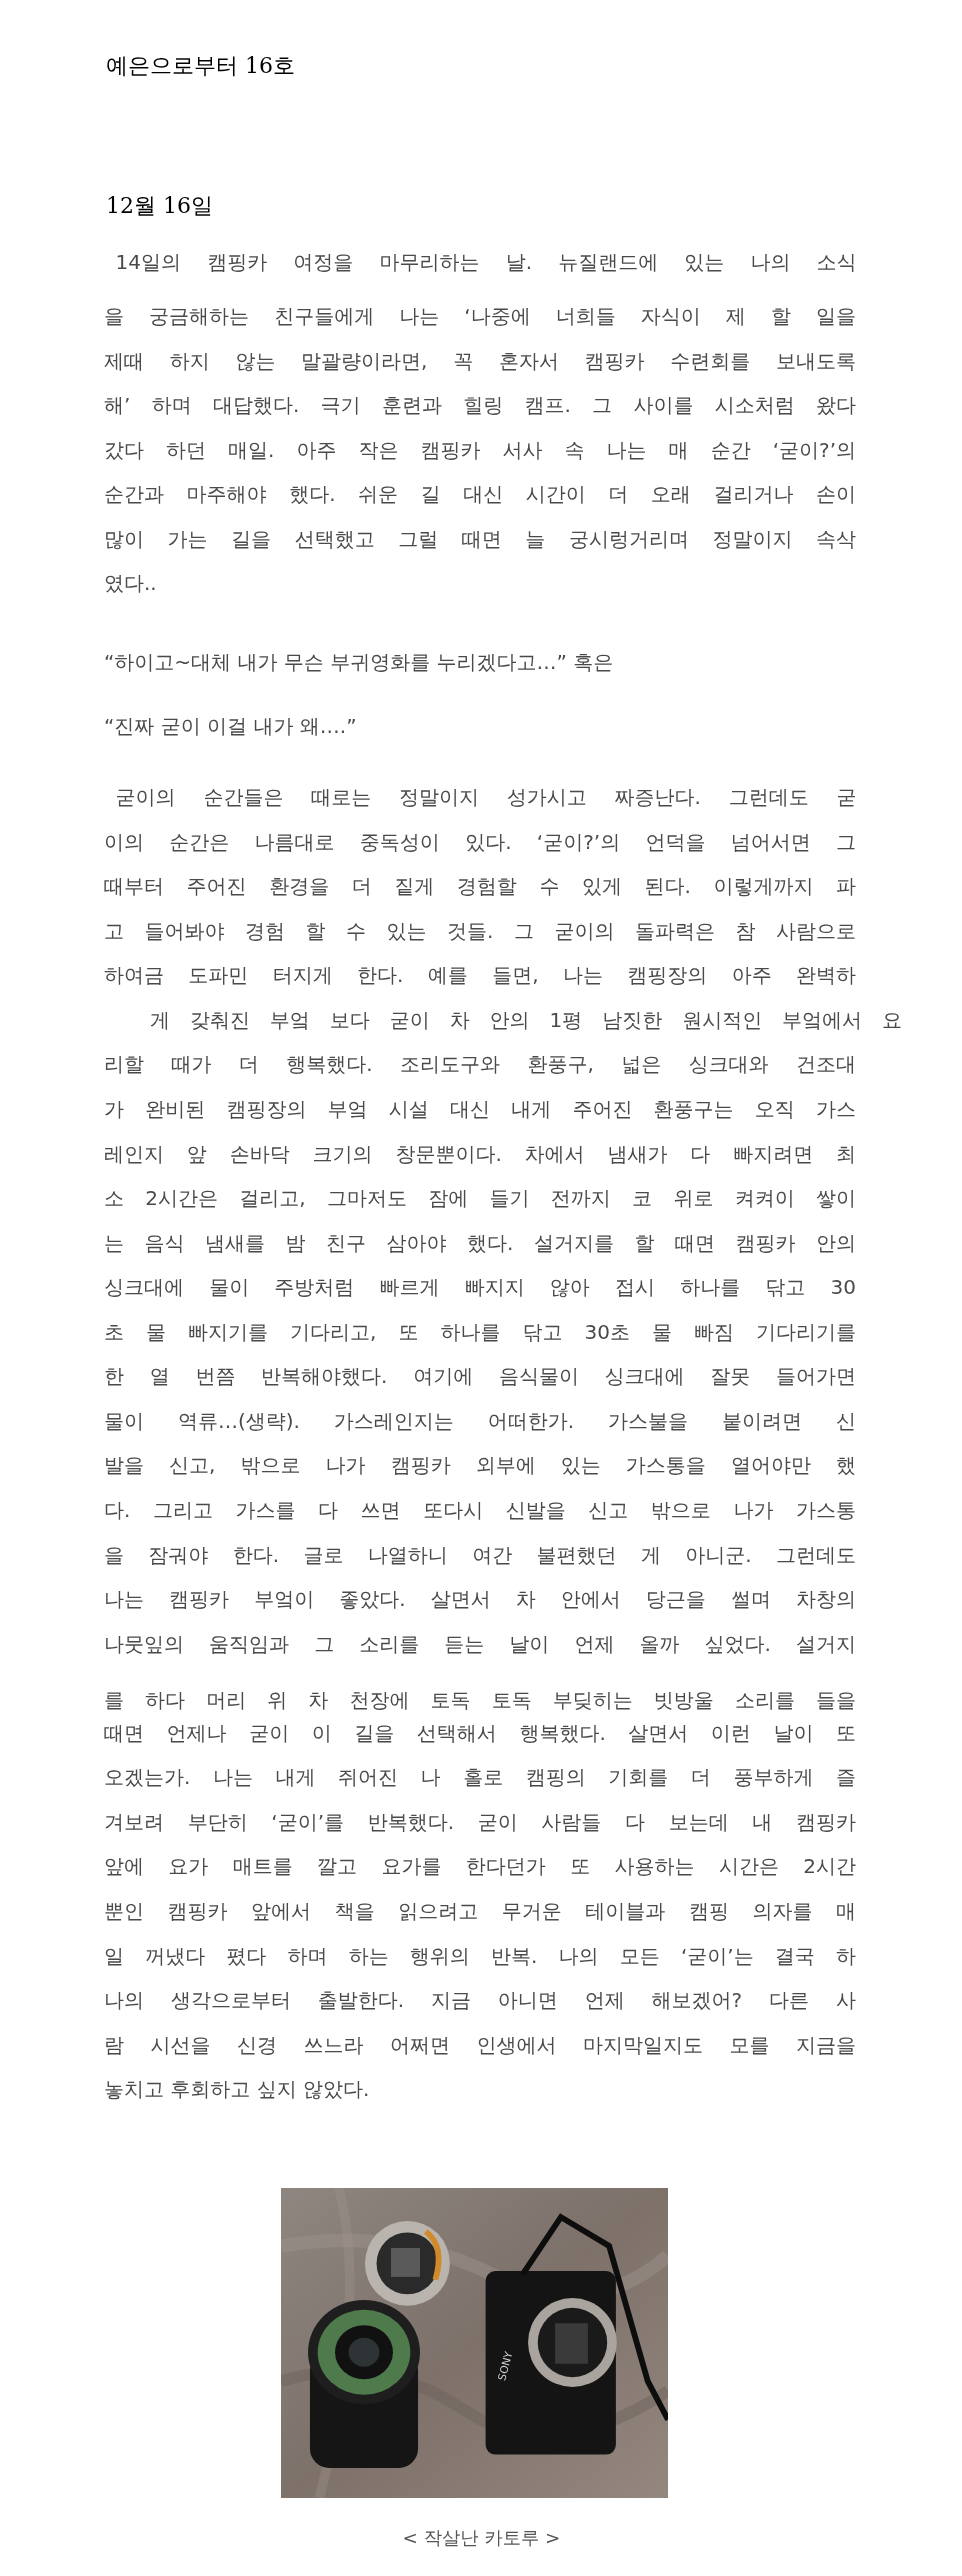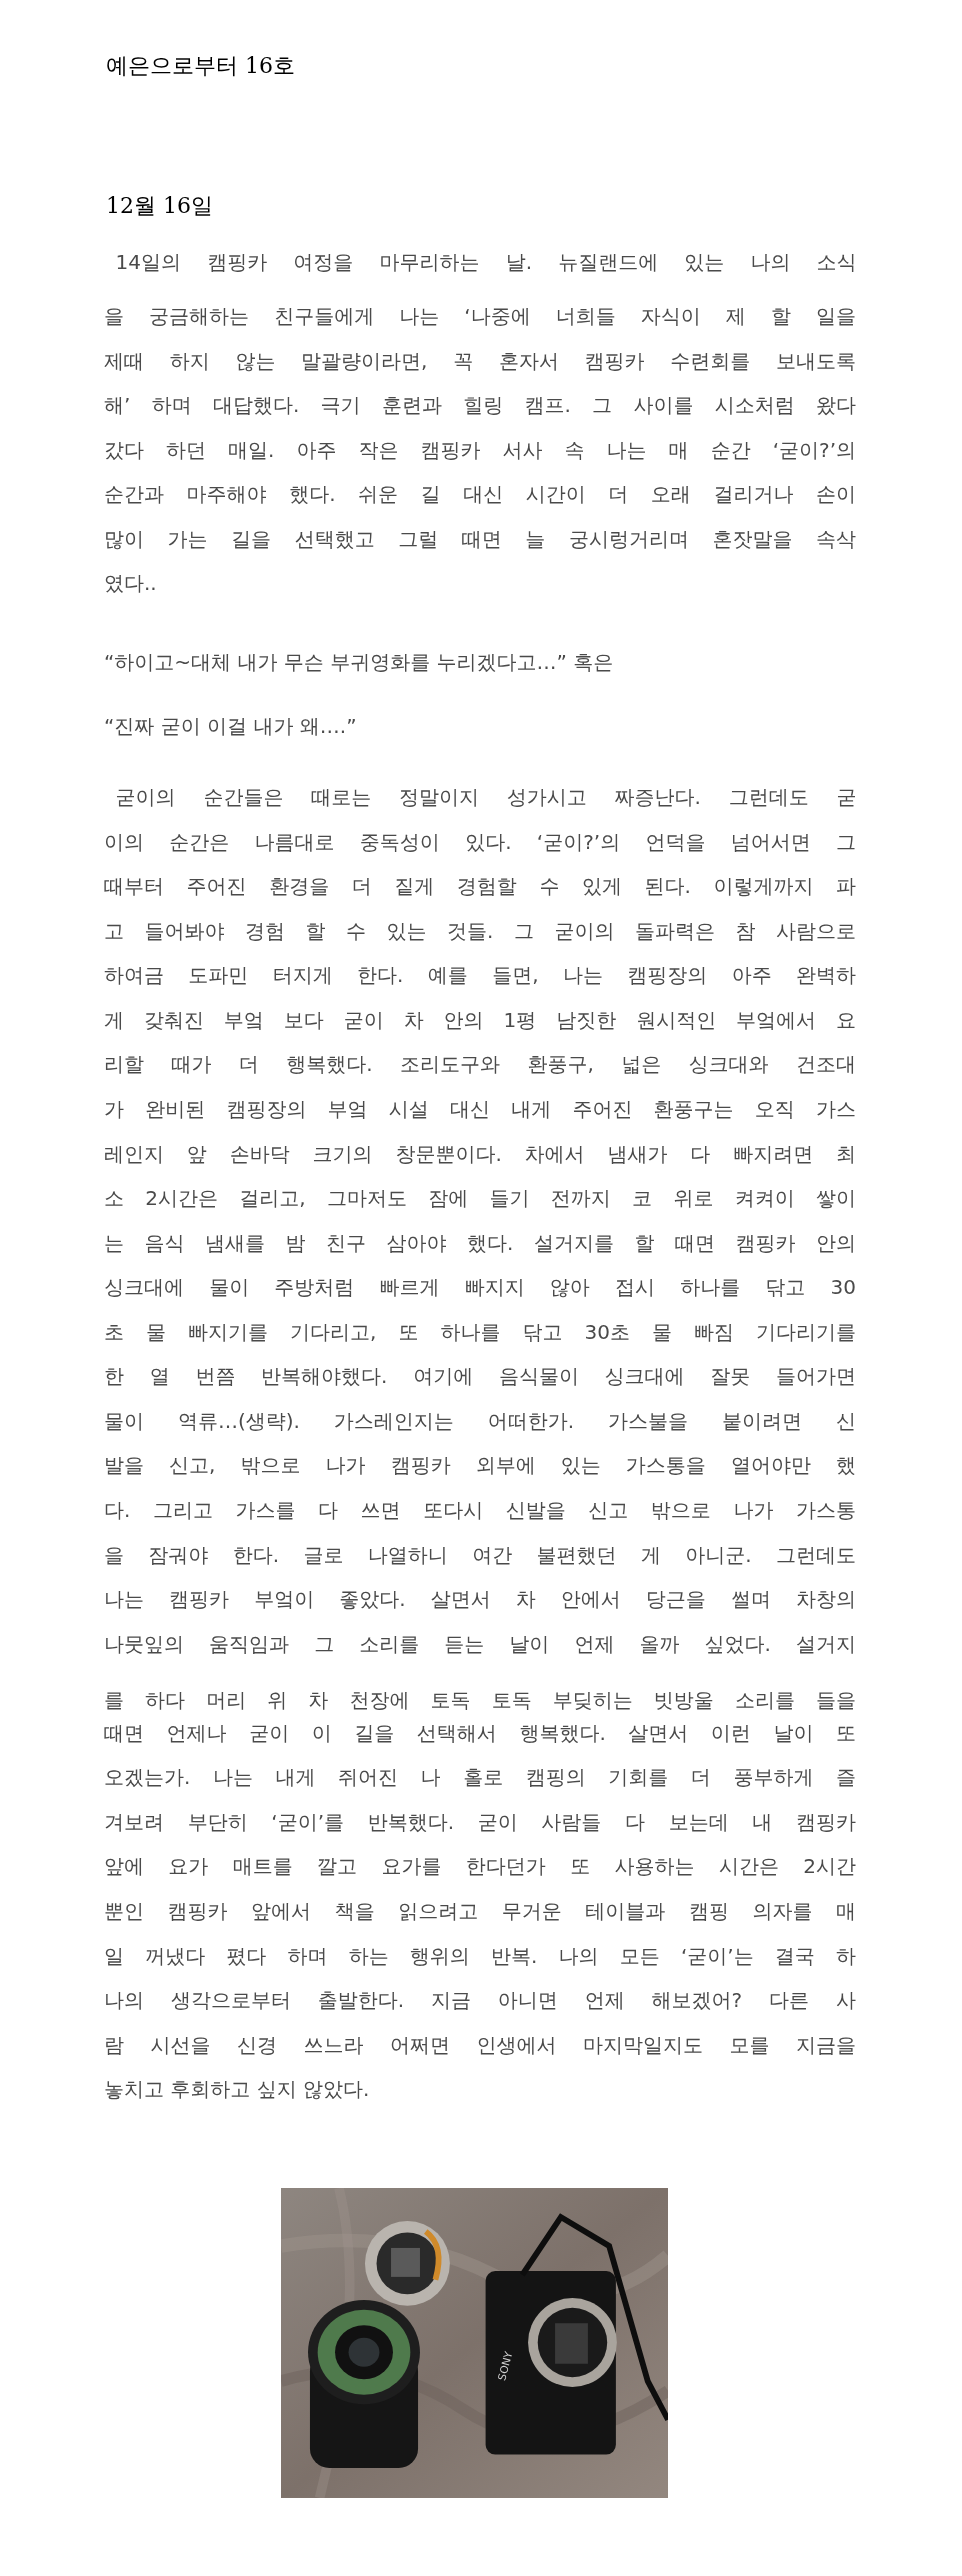--- a/index.html
+++ b/index.html
@@ -38,36 +38,36 @@
   <div class="hdr" style="top:191px">12월 16일</div>
 
   <div id="body" class="body-text" style="top:0">
       <div>
         <div class="line indent" style="top: 248px;">14일의 캠핑카 여정을 마무리하는 날. 뉴질랜드에 있는 나의 소식</div>
         <div class="line" style="top: 302px;">을 궁금해하는 친구들에게 나는 ‘나중에 너희들 자식이 제 할 일을</div>
         <div class="line" style="top: 347px;">제때 하지 않는 말괄량이라면, 꼭 혼자서 캠핑카 수련회를 보내도록</div>
         <div class="line" style="top: 391px;">해’ 하며 대답했다. 극기 훈련과 힐링 캠프. 그 사이를 시소처럼 왔다</div>
         <div class="line" style="top: 436px;">갔다 하던 매일. 아주 작은 캠핑카 서사 속 나는 매 순간 ‘굳이?’의</div>
         <div class="line" style="top: 480px;">순간과 마주해야 했다. 쉬운 길 대신 시간이 더 오래 걸리거나 손이</div>
-        <div class="line" style="top: 525px;">많이 가는 길을 선택했고 그럴 때면 늘 궁시렁거리며 혼잣말을 속삭</div>
+        <div class="line" style="top: 525px;">많이 가는 길을 선택했고 그럴 때면 늘 궁시렁거리며 정말이지 속삭</div>
         <div class="line last" style="top: 569px;">였다..</div>
       </div>
       <div>
         <div class="line last" style="top: 648px;">“하이고~대체 내가 무슨 부귀영화를 누리겠다고…” 혹은</div>
       </div>
       <div>
         <div class="line last" style="top: 712px;">“진짜 굳이 이걸 내가 왜….”</div>
       </div>
       <div>
         <div class="line indent" style="top: 783px;">굳이의 순간들은 때로는 정말이지 성가시고 짜증난다. 그런데도 굳</div>
         <div class="line" style="top: 828px;">이의 순간은 나름대로 중독성이 있다. ‘굳이?’의 언덕을 넘어서면 그</div>
         <div class="line" style="top: 872px;">때부터 주어진 환경을 더 짙게 경험할 수 있게 된다. 이렇게까지 파</div>
         <div class="line" style="top: 917px;">고 들어봐야 경험 할 수 있는 것들. 그 굳이의 돌파력은 참 사람으로</div>
         <div class="line" style="top: 961px;">하여금 도파민 터지게 한다. 예를 들면, 나는 캠핑장의 아주 완벽하</div>
-        <div class="line" style="top: 1006px;">게 갖춰진 부엌 보다 굳이 차 안의 1평 남짓한 원시적인 부엌에서 요</div>
+        <div class="line" style="top: 1006px; margin-left: 46px;">게 갖춰진 부엌 보다 굳이 차 안의 1평 남짓한 원시적인 부엌에서 요</div>
         <div class="line" style="top: 1050px;">리할 때가 더 행복했다. 조리도구와 환풍구, 넓은 싱크대와 건조대</div>
         <div class="line" style="top: 1095px;">가 완비된 캠핑장의 부엌 시설 대신 내게 주어진 환풍구는 오직 가스</div>
         <div class="line" style="top: 1140px;">레인지 앞 손바닥 크기의 창문뿐이다. 차에서 냄새가 다 빠지려면 최</div>
         <div class="line" style="top: 1184px;">소 2시간은 걸리고, 그마저도 잠에 들기 전까지 코 위로 켜켜이 쌓이</div>
         <div class="line" style="top: 1229px;">는 음식 냄새를 밤 친구 삼아야 했다. 설거지를 할 때면 캠핑카 안의</div>
         <div class="line" style="top: 1273px;">싱크대에 물이 주방처럼 빠르게 빠지지 않아 접시 하나를 닦고 30</div>
         <div class="line" style="top: 1318px;">초 물 빠지기를 기다리고, 또 하나를 닦고 30초 물 빠짐 기다리기를</div>
         <div class="line" style="top: 1362px;">한 열 번쯤 반복해야했다. 여기에 음식물이 싱크대에 잘못 들어가면</div>
         <div class="line" style="top: 1407px;">물이 역류…(생략). 가스레인지는 어떠한가. 가스불을 붙이려면 신</div>
         <div class="line" style="top: 1451px;">발을 신고, 밖으로 나가 캠핑카 외부에 있는 가스통을 열어야만 했</div>
@@ -115,14 +115,15 @@
 
       <rect x="212" y="86" width="135" height="190" rx="10" fill="#141414"></rect>
       <circle cx="302" cy="160" r="46" fill="#a9a49d"></circle>
       <circle cx="302" cy="160" r="36" fill="#1a1a1a"></circle>
       <rect x="284" y="140" width="34" height="42" fill="#3a3a3a"></rect>
       <text x="232" y="200" fill="#cfcfcf" font-size="11" font-family="DejaVu Sans, sans-serif" transform="rotate(-75 232 200)">SONY</text>
       <path d="M250 90 L290 30 L340 60 L380 200 L401 240" stroke="#0d0d0d" stroke-width="6" fill="none"></path>
     </svg>
   </div>
 
+  <div class="caption">&lt; 작살난 카토루 &gt;</div>
 </div>
 
 
 </body></html>

